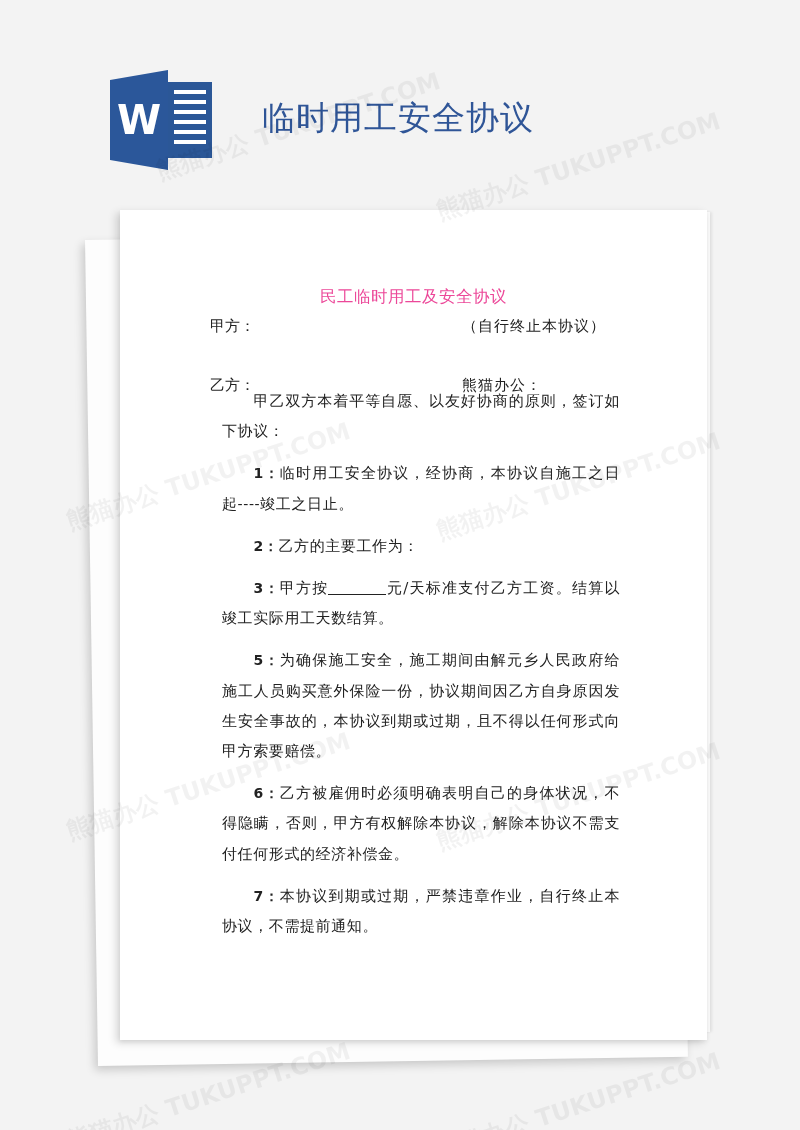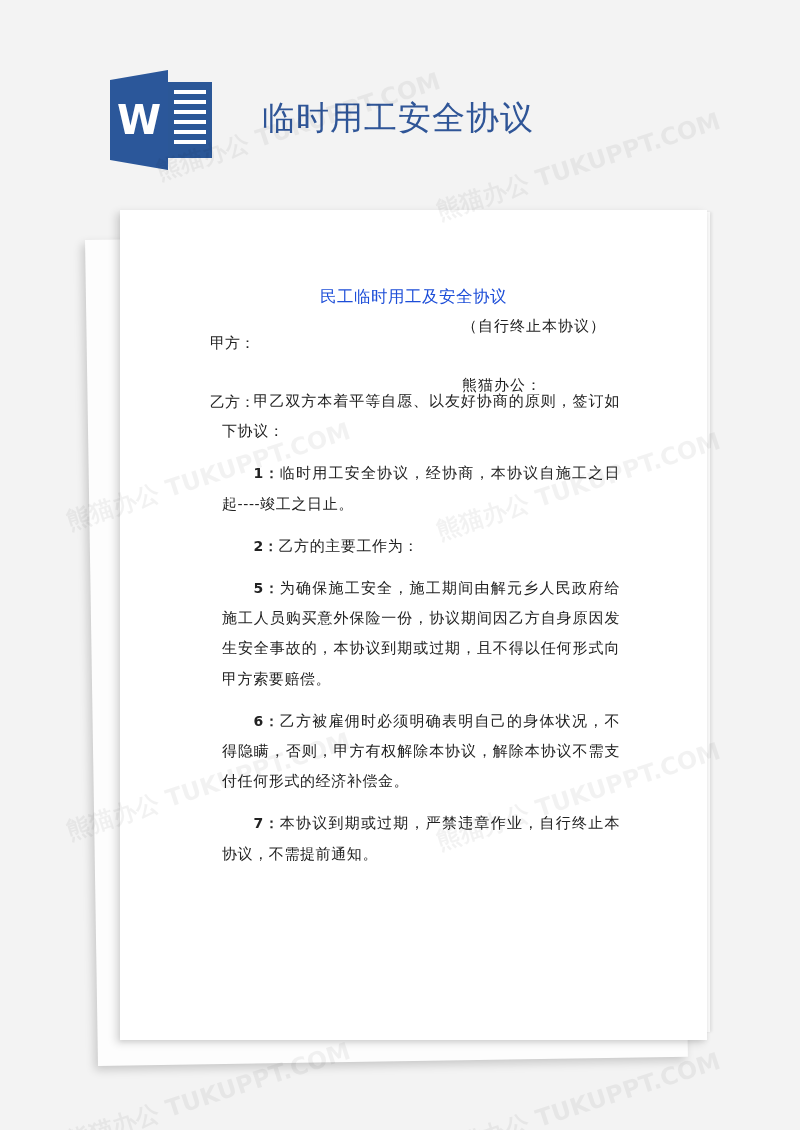--- a/index.html
+++ b/index.html
@@ -40,27 +40,27 @@
       background: #fafafa; box-shadow: 2px 0 3px rgba(0,0,0,0.08);
     }
     .page {
       position: absolute; left: 120px; top: 210px; width: 587px; height: 830px;
       background: #ffffff;
       box-shadow: -4px 3px 8px rgba(0,0,0,0.15), 0 2px 4px rgba(0,0,0,0.06);
     }
     .doc-title {
       position: absolute; left: 0; right: 0; top: 76px;
       text-align: center; font-family: "DejaVu Sans", sans-serif;
-      font-size: 16.5px; color: #1d4ed8; letter-spacing: 0.5px;
+      font-size: 16.5px; color: #ec4899; letter-spacing: 0.5px;
     }
     .party-row {
       position: absolute; left: 90px; width: 420px; height: 24px;
       font-size: 15px; color: #222;
     }
-    .party-row .left { position: absolute; left: 0; top: 17px; }
+    .party-row .left { position: absolute; left: 0; top: 0; }
     .party-row .right { position: absolute; left: 252px; top: 0; letter-spacing: 1px; }
     .body-text {
       position: absolute; left: 90px; top: 164px; width: 422px;
       font-size: 15px; color: #222; line-height: 30.2px;
       letter-spacing: 0.6px;
     }
     .para { text-indent: 2.1em; margin: 12px; text-align: justify; }
     .num { font-family: "DejaVu Sans", sans-serif; font-weight: bold; font-size: 14px; }
     .blank {
       display: inline-block; width: 58px; border-bottom: 1px solid #222;
@@ -109,20 +109,21 @@
     <span class="right">熊猫办公：</span>
   </div>
 
   <div class="body-text">
     <p class="para">甲乙双方本着平等自愿、以友好协商的原则，签订如下协议：</p>
 
     <p class="para"><span class="num">1：</span><span>临时用工安全协议，经协商，本协议自施工之日起----竣工之日止。</span></p>
 
     <p class="para"><span class="num">2：</span><span>乙方的主要工作为：</span></p>
 
+    <p class="para"><span class="num">3：</span><span>甲方按</span><span class="blank"></span><span>元/天标准支付乙方工资。结算以竣工实际用工天数结算。</span></p>
 
 
     <p class="para"><span class="num">5：</span><span>为确保施工安全，施工期间由解元乡人民政府给施工人员购买意外保险一份，协议期间因乙方自身原因发生安全事故的，本协议到期或过期，且不得以任何形式向甲方索要赔偿。</span></p>
 
     <p class="para"><span class="num">6：</span><span>乙方被雇佣时必须明确表明自己的身体状况，不得隐瞒，否则，甲方有权解除本协议，解除本协议不需支付任何形式的经济补偿金。</span></p>
 
     <p class="para"><span class="num">7：</span><span>本协议到期或过期，严禁违章作业，自行终止本协议，不需提前通知。</span></p>
   </div>
 </div>
 

